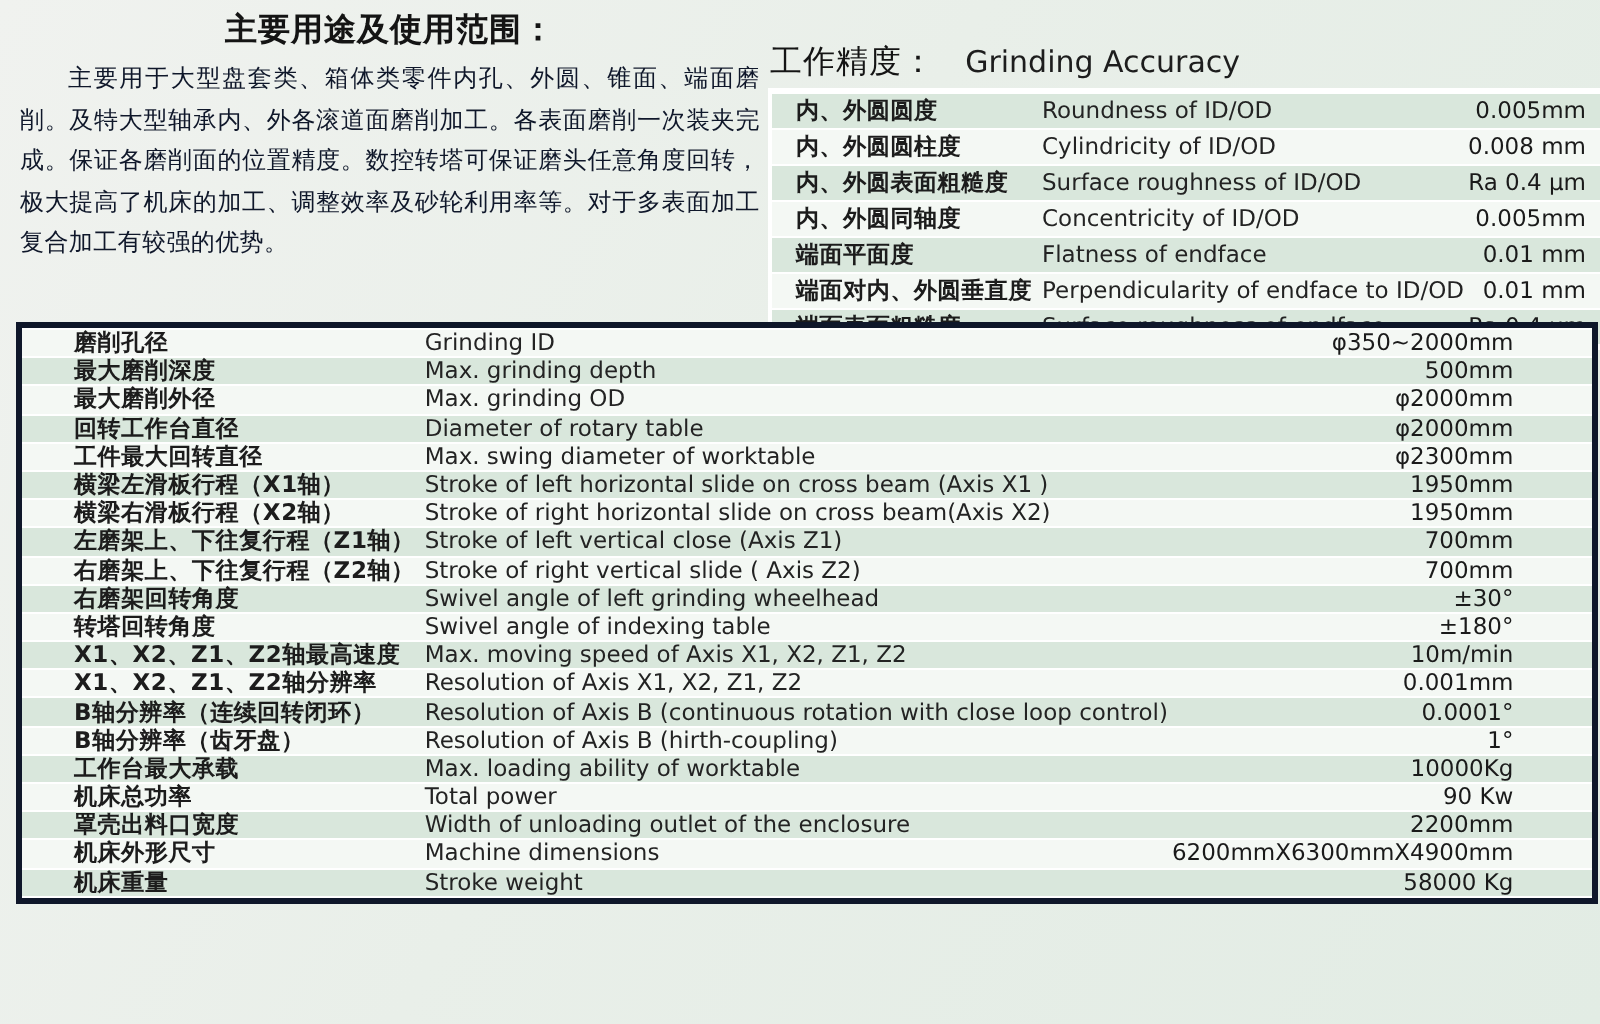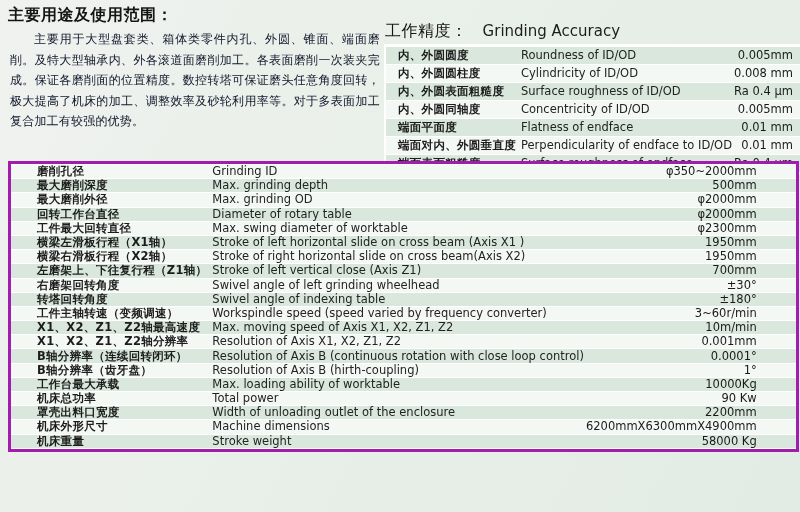--- a/index.html
+++ b/index.html
@@ -5,21 +5,21 @@
   html,body{margin:0;padding:0;}
   body{
     width:800px;height:512px;overflow:hidden;
     font-family:"DejaVu Sans","Liberation Sans",sans-serif;
     background:linear-gradient(120deg,#f0f2ef 0%,#e9efe9 45%,#e2ece4 100%);
   }
   .page{position:relative;width:800px;height:512px;}
 
   
   .usage{position:absolute;left:8px;top:5px;width:374px;}
-  .usage-title{font-size:16px;font-weight:bold;color:#141414;margin:0 0 3px 0;letter-spacing:.5px;}
+  .usage-title{font-size:16px;font-weight:bold;color:#141414;margin:0 0 3px 0;letter-spacing:.5px;text-align:center;}
   .usage-par{
     margin:2px;font-size:12px;line-height:20.5px;color:#0f172a;
     text-align:justify;text-indent:2em;letter-spacing:.2px;
   }
 
   
   .sec-header{position:absolute;font-size:16px;color:#141414;white-space:nowrap;}
   .sec-header .zh{font-weight:normal;letter-spacing:.5px;}
   .sec-header .en{font-weight:normal;font-size:15px;color:#1d1d1d;margin-left:10px;}
   #specs-header{left:8px;top:129px;margin-top:44px;}
@@ -35,21 +35,21 @@
   
   #accuracy-table{position:absolute;left:384px;top:44px;width:409px;border:2px solid #fff;}
   #accuracy-table td{height:17px;padding-top:0;padding-bottom:0;}
   #accuracy-table td.col-zh{width:118px;padding-left:12px;}
   #accuracy-table td.col-en{padding-left:4px;}
   #accuracy-table td.col-value{padding-right:10px;}
   #accuracy-table tr:nth-child(odd) td{background:#d9e7dc;}
   #accuracy-table tr:nth-child(even) td{background:#f4f8f4;}
 
   
-  #specs-table{position:absolute;left:8px;top:161px;width:778px;border:3px solid #a21caf;}
+  #specs-table{position:absolute;left:8px;top:161px;width:778px;border:3px solid #0f172a;}
   #specs-table td{height:13.2px;padding-top:0;padding-bottom:0;}
   #specs-table td.col-zh{width:172px;padding-left:26px;}
   #specs-table td.col-en{padding-left:4px;}
   #specs-table td.col-value{padding-right:39px;}
   #specs-table tr:nth-child(odd) td{background:#f4f8f4;}
   #specs-table tr:nth-child(even) td{background:#d9e7dc;}
 </style>
 </head>
 <body>
 
@@ -146,35 +146,35 @@
           <td class="col-zh">横梁右滑板行程（X2轴）</td>
           <td class="col-en">Stroke of right horizontal slide on cross beam(Axis X2)</td>
           <td class="col-value">1950mm</td>
         </tr>
         <tr>
           <td class="col-zh">左磨架上、下往复行程（Z1轴）</td>
           <td class="col-en">Stroke of left vertical close (Axis Z1)</td>
           <td class="col-value">700mm</td>
         </tr>
         <tr>
+          <td class="col-zh">右磨架上、下往复行程（Z2轴）</td>
+          <td class="col-en">Stroke of right vertical slide ( Axis Z2)</td>
+          <td class="col-value">700mm</td>
+        </tr>
+        <tr>
           <td class="col-zh">右磨架回转角度</td>
           <td class="col-en">Swivel angle of left grinding wheelhead</td>
           <td class="col-value">±30°</td>
         </tr>
         <tr>
           <td class="col-zh">转塔回转角度</td>
           <td class="col-en">Swivel angle of indexing table</td>
           <td class="col-value">±180°</td>
         </tr>
         <tr>
-          <td class="col-zh">工件主轴转速（变频调速）</td>
-          <td class="col-en">Workspindle speed (speed varied by frequency converter)</td>
-          <td class="col-value">3~60r/min</td>
-        </tr>
-        <tr>
           <td class="col-zh">X1、X2、Z1、Z2轴最高速度</td>
           <td class="col-en">Max. moving speed of Axis X1, X2, Z1, Z2</td>
           <td class="col-value">10m/min</td>
         </tr>
         <tr>
           <td class="col-zh">X1、X2、Z1、Z2轴分辨率</td>
           <td class="col-en">Resolution of Axis X1, X2, Z1, Z2</td>
           <td class="col-value">0.001mm</td>
         </tr>
         <tr>

